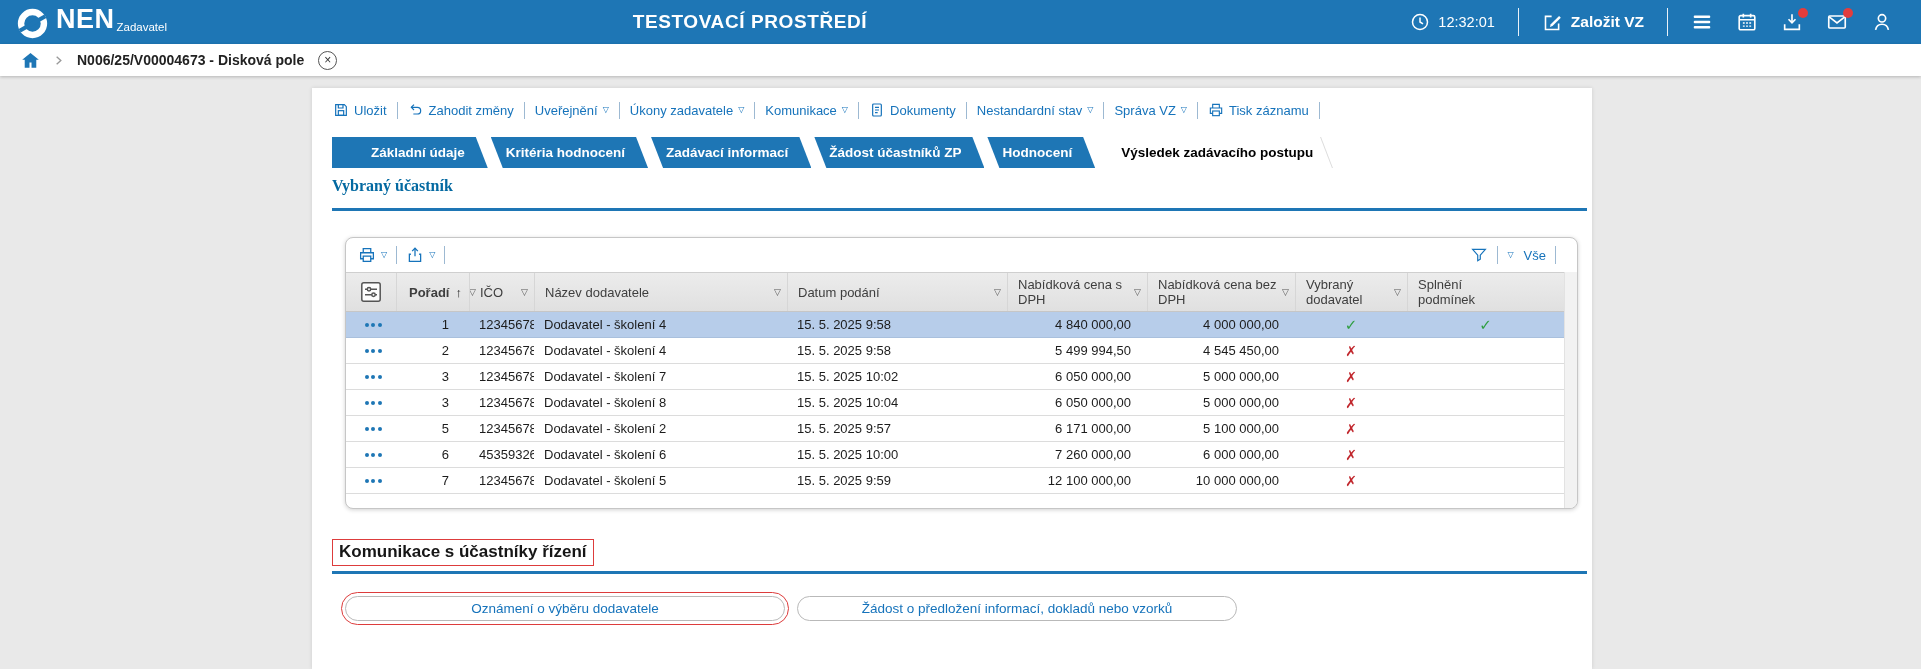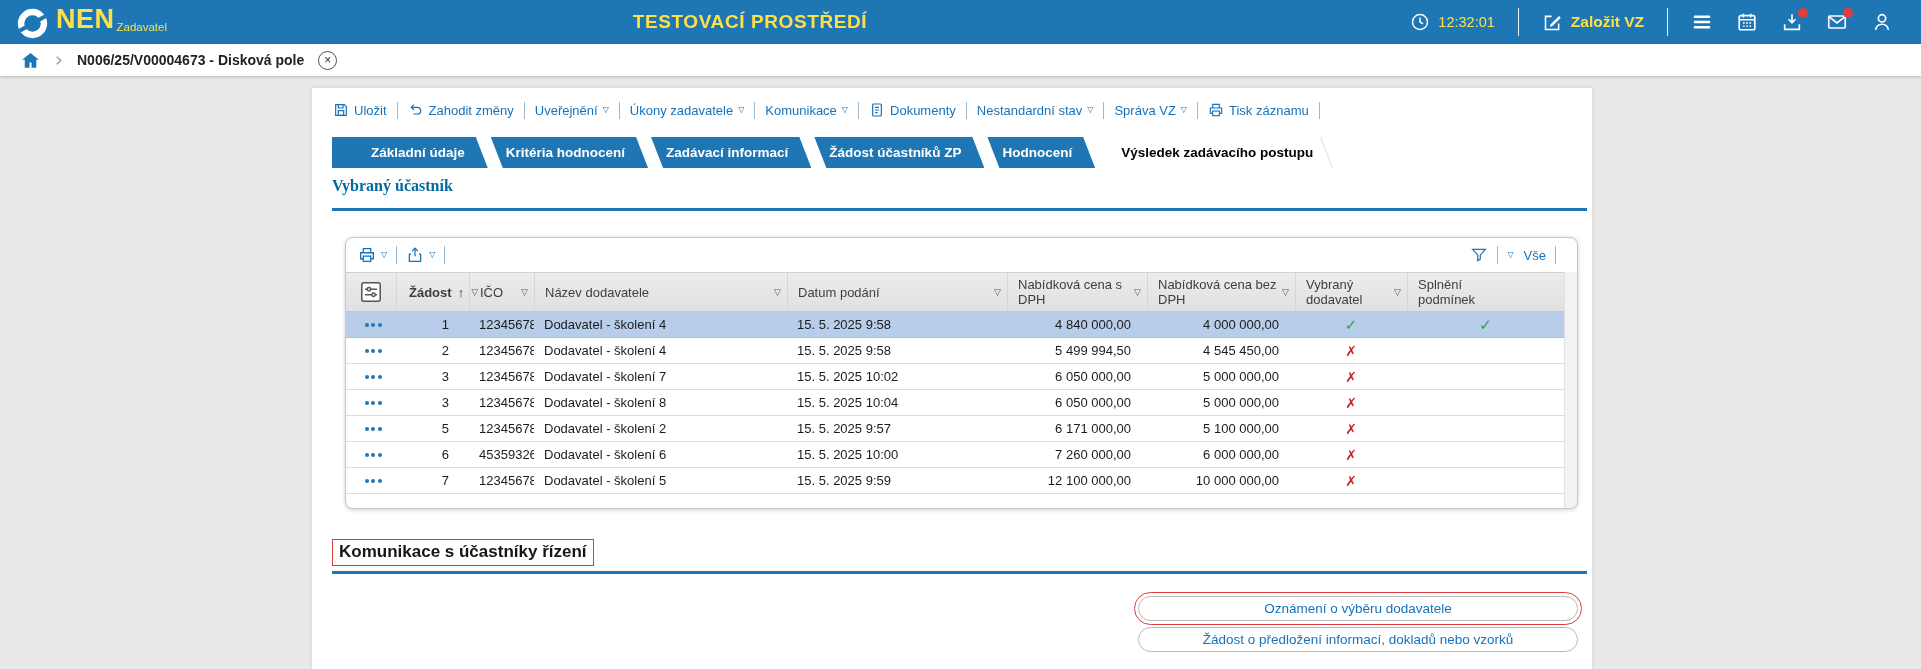--- a/index.html
+++ b/index.html
@@ -5,21 +5,21 @@
   html,body{margin:0;padding:0;}
   body{
     width:1921px;height:669px;overflow:hidden;position:relative;
     background:#e9e9e9;
     font-family:"Liberation Sans","DejaVu Sans",sans-serif;
     color:#1c1c1c;
   }
   svg{display:block}
 
   
-  .app-header{height:44px;background:#1e76b5;display:flex;align-items:center;position:relative;color:#fde047;}
+  .app-header{height:44px;background:#1e76b5;display:flex;align-items:center;position:relative;color:#ffffff;}
   .logo{display:flex;align-items:flex-start;padding-left:16px;gap:7px;}
   .logo-mark{width:33px;height:33px;margin-top:3px;}
   .brand-wrap{display:flex;align-items:flex-start;}
   .brand{font-size:27px;font-weight:700;letter-spacing:.5px;line-height:30px;}
   .brand-sub{font-size:11.5px;margin-top:17px;margin-left:2px;font-weight:400;}
   .env-title{position:absolute;left:750px;top:0;height:56px;line-height:44px;transform:translateX(-50%);
     font-weight:700;font-size:19px;letter-spacing:.6px;white-space:nowrap;}
   .hdr-right{margin-left:auto;display:flex;align-items:center;gap:23px;padding-right:28px;}
   .hdr-sep{width:1px;height:28px;background:rgba(255,255,255,.9);}
   .hdr-item{display:flex;align-items:center;gap:8px;font-size:14.5px;cursor:default;}
@@ -92,21 +92,21 @@
   .td.num{text-align:right;padding-right:16px;}
   .td.c1{text-align:right;padding-right:20px;}
   .td.mark{text-align:center;padding:0;font-weight:700;}
   .mark.check{color:#2f9e41;font-size:15px;}
   .mark.cross{color:#c1272d;font-size:14px;}
   .dots{display:flex;gap:2.5px;justify-content:center;width:100%;cursor:pointer;}
   .dots i{width:4px;height:4px;border-radius:50%;background:#1e76b5;}
   .scrolltrack{position:absolute;top:34px;right:0;bottom:0;width:12px;background:#f2f2f2;border-left:1px solid #e2e2e2;border-radius:0 0 7px 0;cursor:pointer;}
 
   
-  .pill-actions{margin:22px 14px 0 33px;display:flex;flex-direction:column;align-items:flex-end;gap:6px;}
+  .pill-actions{margin:22px 14px 0 33px;display:flex;align-items:flex-end;gap:12px;}
   .pill{width:440px;height:25px;line-height:23px;text-align:center;color:#1673bb;font-size:13.5px;background:#fff;
     border:1px solid #b9b9b9;border-radius:13px;box-sizing:border-box;cursor:pointer;}
   .pill.hl{outline:1px solid #dd3c3c;outline-offset:3px;}
 </style>
 </head>
 <body>
 
 <div class="app-header">
   <div class="logo">
     <svg class="logo-mark" viewBox="0 0 36 36">
@@ -303,21 +303,21 @@
     <div class="thead">
       <div class="th c0">
         <svg class="colset" viewBox="0 0 24 24" fill="none" stroke="#555" stroke-width="1.5">
           <rect x="2.8" y="2.8" width="18.4" height="18.4" rx="2" fill="#fdfdfd"></rect>
           <path d="M6 9.2h12M6 14.8h12"></path>
           <circle cx="10" cy="9.2" r="1.7" fill="#fdfdfd"></circle>
           <circle cx="14.5" cy="14.8" r="1.7" fill="#fdfdfd"></circle>
         </svg>
       </div>
       <div class="th c1">
-        <span class="lbl">Žádost</span>
+        <span class="lbl">Pořadí</span>
         <span class="sort-arrow">↑</span>
         <span class="ftri">▽</span>
       </div>
       <div class="th c2">
         <span class="lbl">IČO</span>
         <span class="ftri">▽</span>
       </div>
       <div class="th c3">
         <span class="lbl">Název dodavatele</span>
         <span class="ftri">▽</span>

